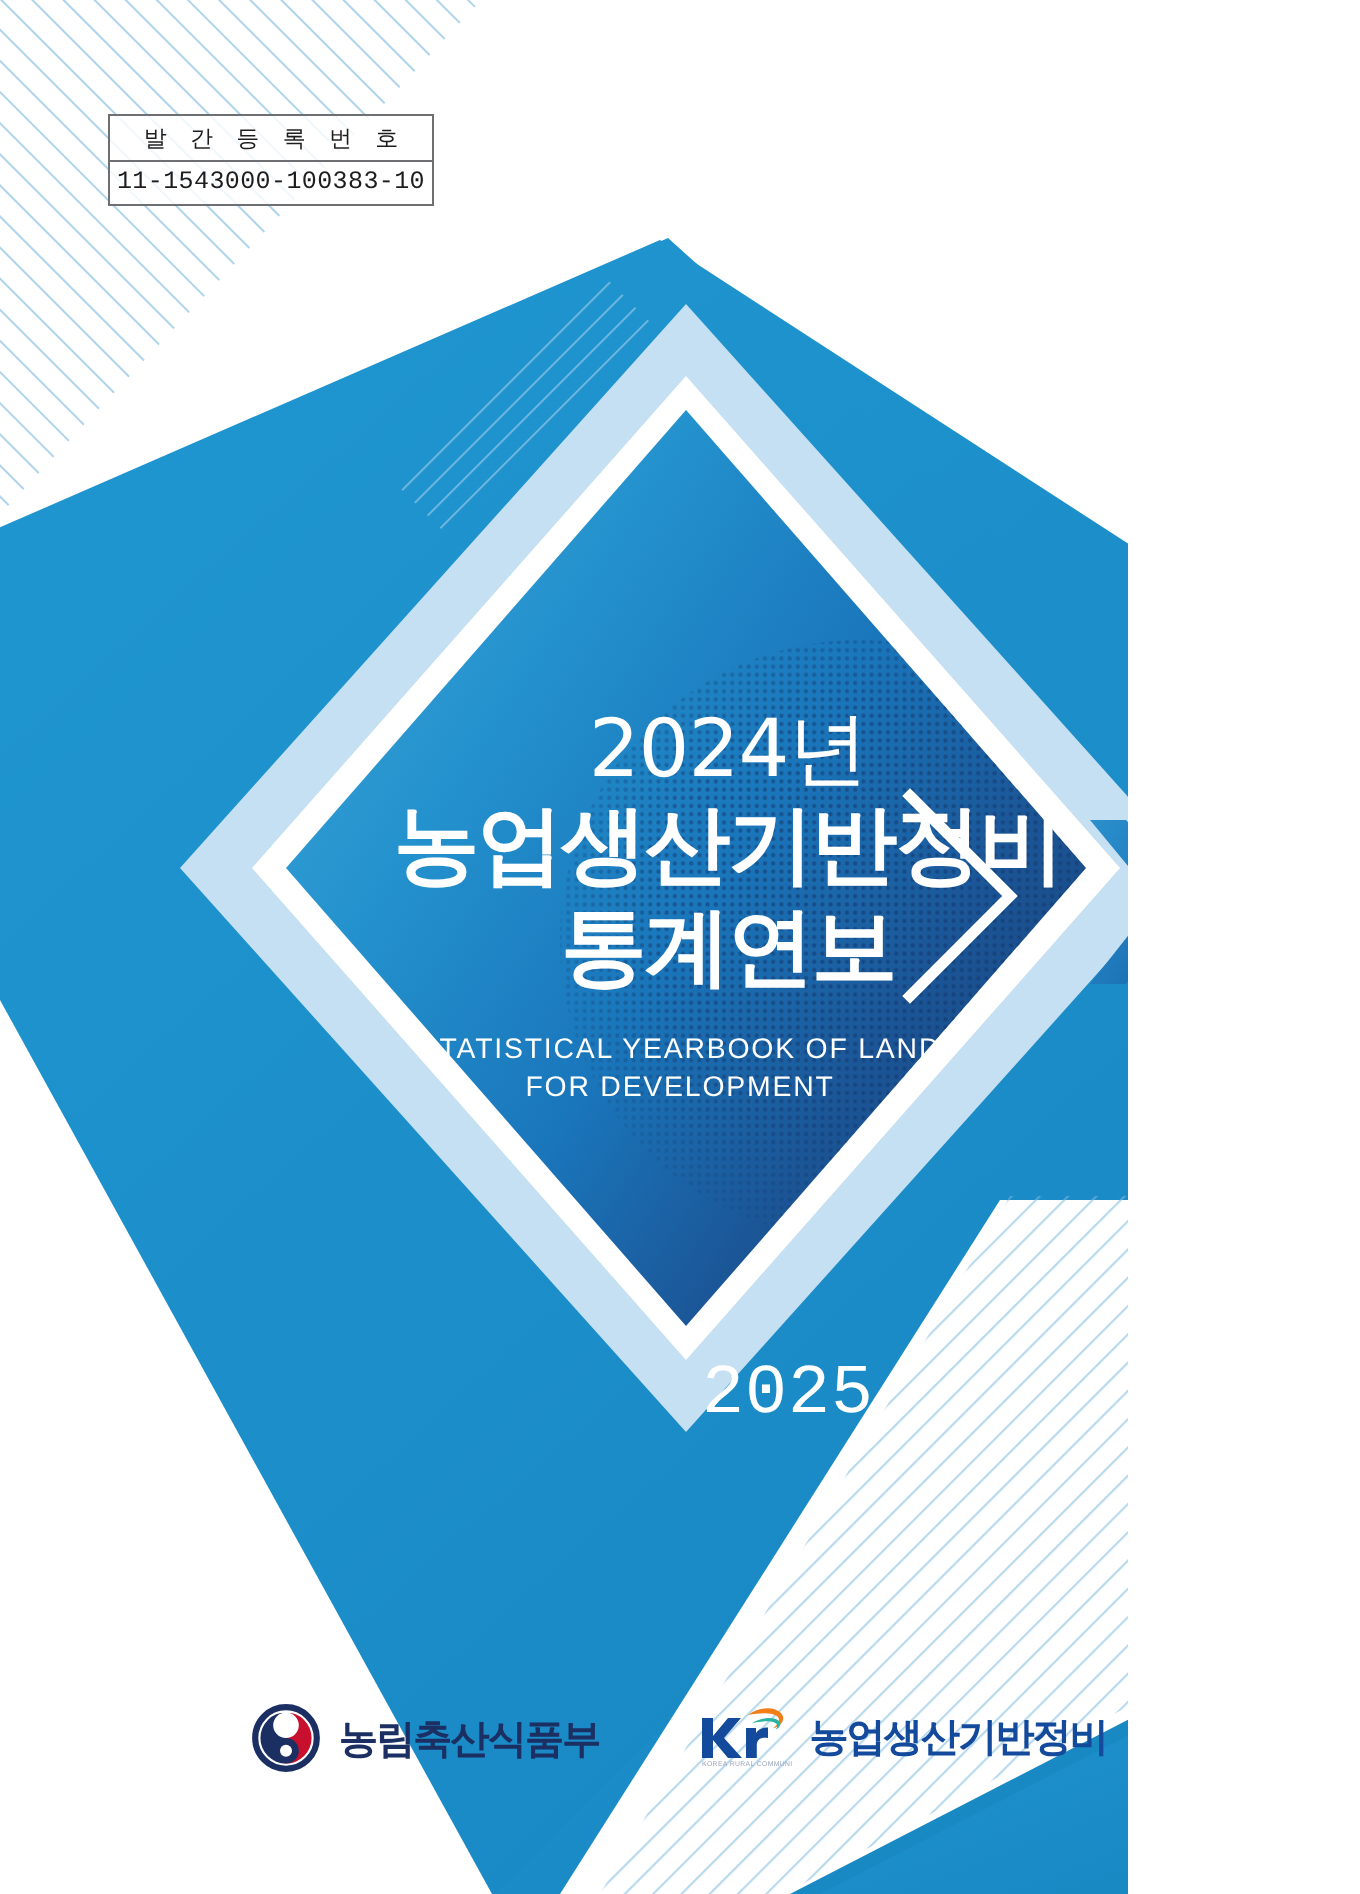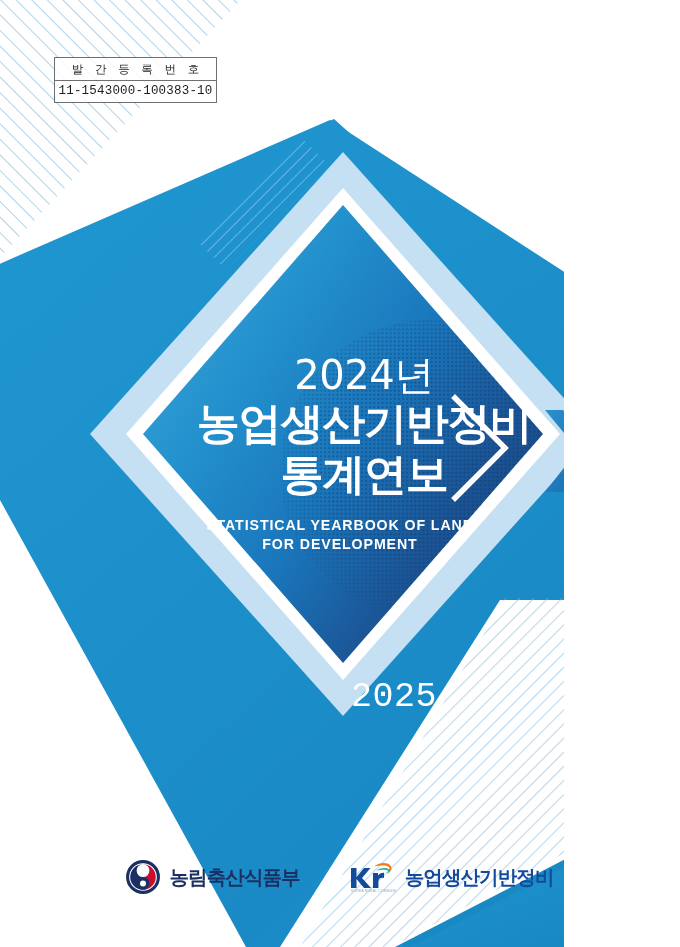--- a/index.html
+++ b/index.html
@@ -69,21 +69,21 @@
     color:#ffffff;
     font-weight:bold;
     letter-spacing:-1.2px;
     font-family:"DejaVu Sans", sans-serif;
   }
   .t-sub {
     margin-top:16px;
     font-size:14.2px;
     line-height:19px;
     color:#ffffff;
-    font-weight:bold;
+    font-weight:normal;
     letter-spacing:0.9px;
     font-family:"Liberation Sans", sans-serif;
   }
   .year-2025 {
     position:absolute;
     left:0; top:677px;
     width:680px;
     text-align:center;
     font-size:35px;
     color:#ffffff;
@@ -94,21 +94,21 @@
   .year-2025 .shift { position:relative; left:54px; }
   .title-block .shift2 { position:relative; left:24px; }
 
   
   .footer {
     position:absolute;
     left:0; top:852px;
     width:680px;
     height:50px;
     display:flex;
-    align-items:center;
+    align-items:flex-start;
     justify-content:center;
     gap:44px;
     z-index:45;
   }
   .logo { display:flex; align-items:center; gap:9px; }
   .logo-text {
     font-size:19.5px;
     font-weight:bold;
     color:#1b2f63;
     letter-spacing:-0.9px;

